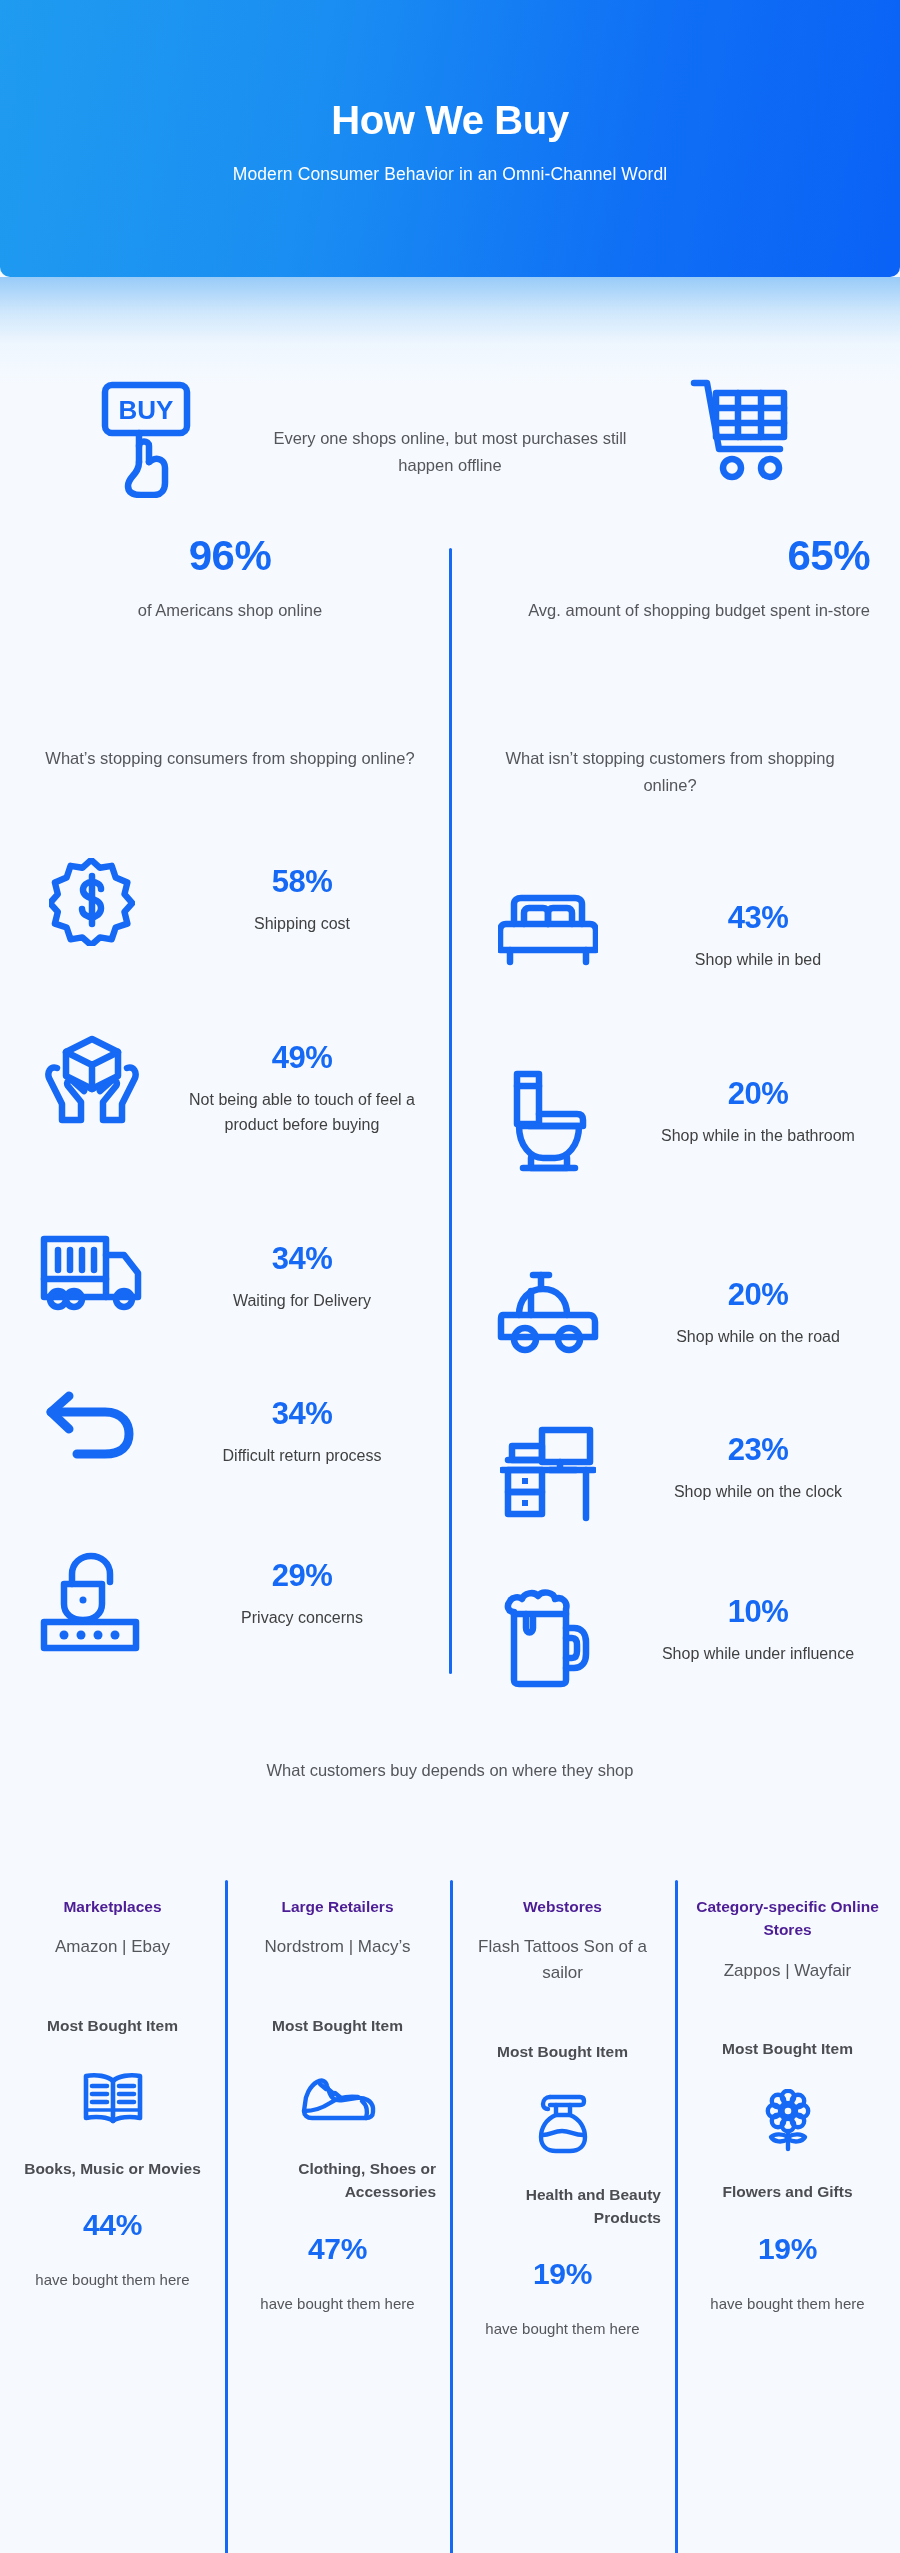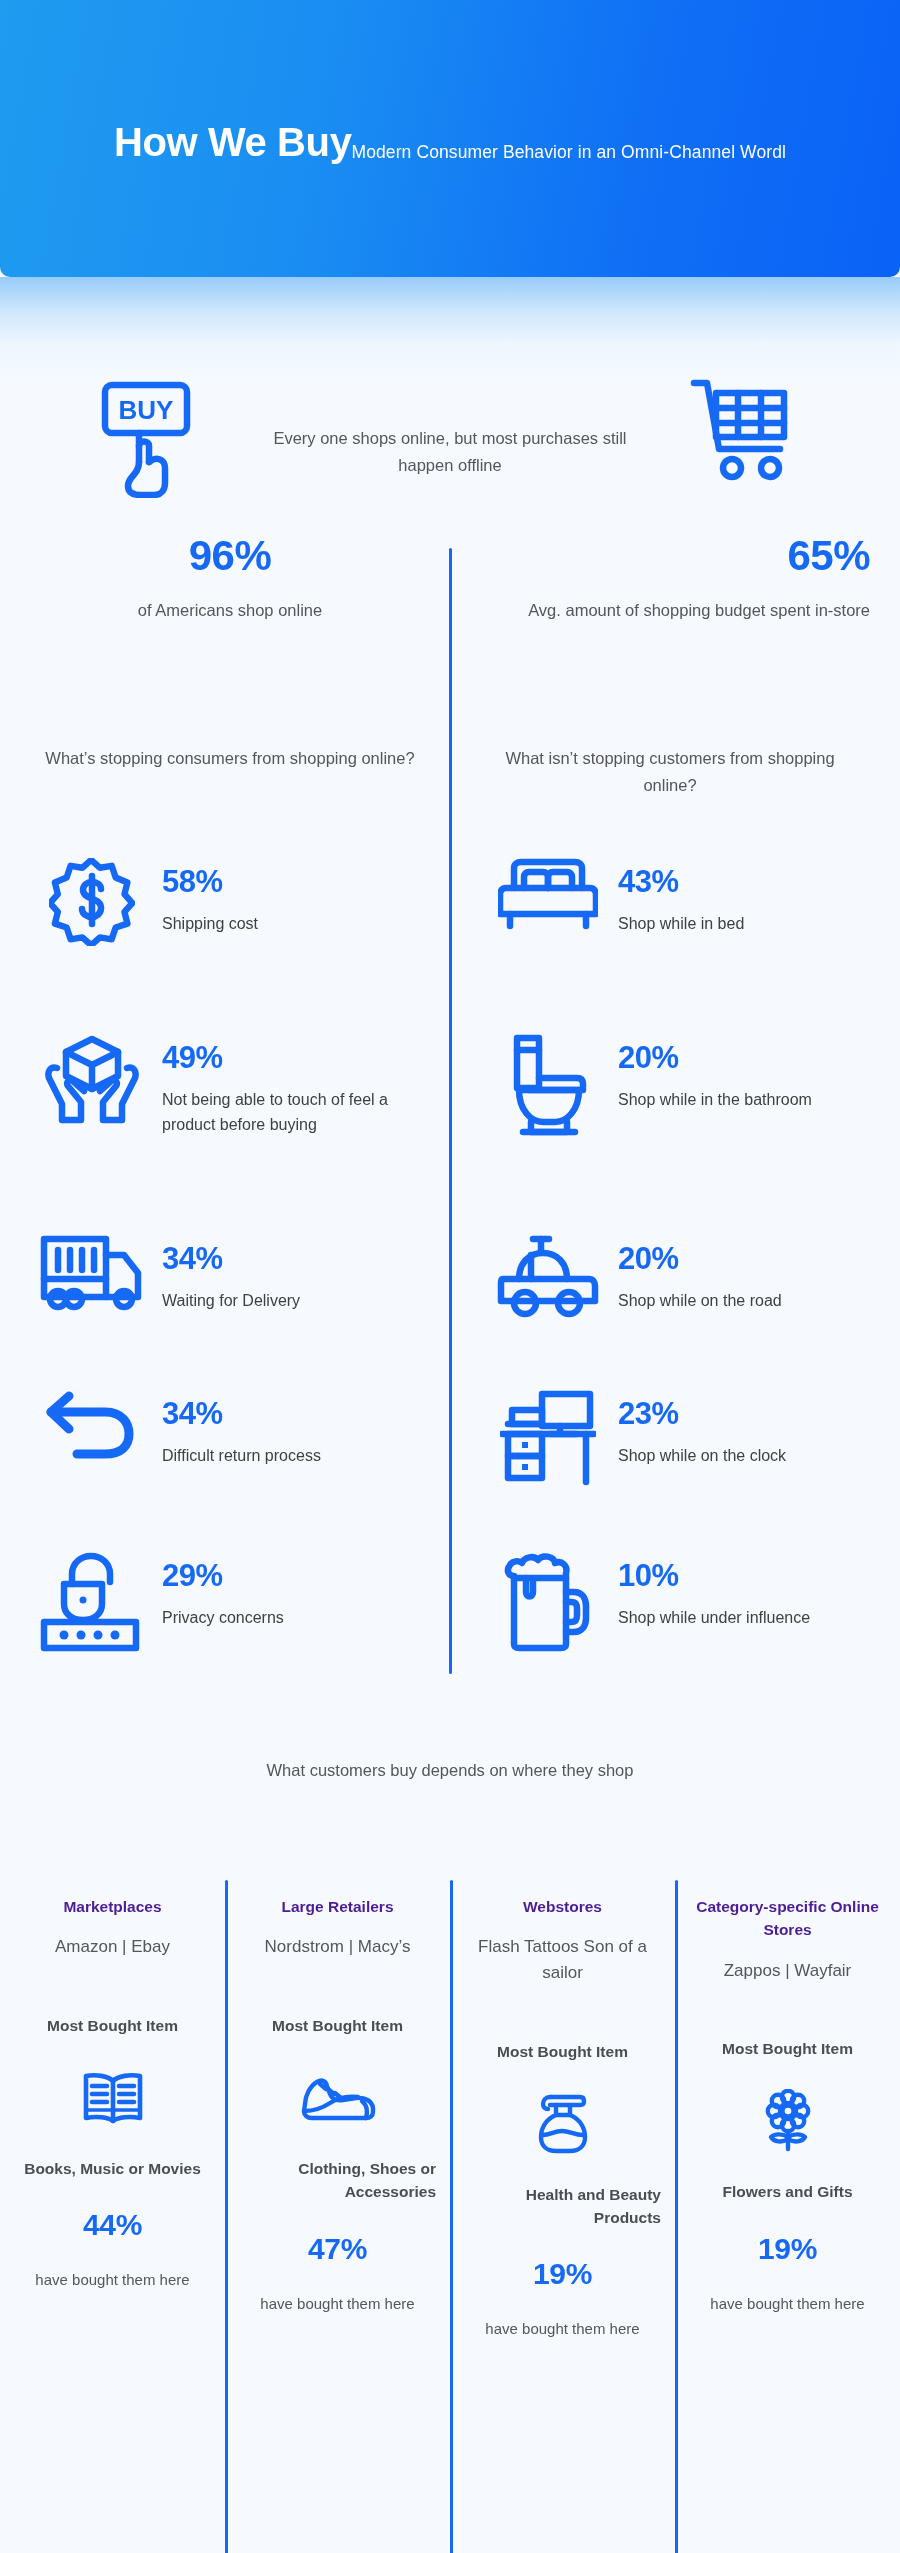--- a/index.html
+++ b/index.html
@@ -26,21 +26,21 @@
   }
   .header-glow {
     position: absolute; left: 0; top: 277px;
     width: 900px; height: 108px;
     background: linear-gradient(to bottom, rgba(126,190,246,0.78) 0%, rgba(168,212,249,0.50) 32%, rgba(214,235,252,0.24) 62%, rgba(246,250,255,0) 100%);
     z-index: 2;
     pointer-events: none;
   }
   .header-inner {
     position: absolute; left: 0; right: 0; top: 0; bottom: 0;
-    display: flex; flex-direction: row;
+    display: flex; flex-direction: column;
     align-items: center; justify-content: center;
     padding-top: 6px;
   }
   .main-title {
     color: #ffffff;
     font-size: 40px;
     font-weight: bold;
     letter-spacing: -0.4px;
     line-height: 1.1;
     text-align: center;
@@ -95,35 +95,36 @@
     background: #1669f5;
     border-radius: 2px;
   }
 
   
   .q-left  { position: absolute; left: 40px;  top: 745px; width: 380px; text-align: center; }
   .q-right { position: absolute; left: 480px; top: 745px; width: 380px; text-align: center; }
 
   
   .col-left  { position: absolute; left: 22px;  top: 852px; width: 420px; }
-  .col-right { position: absolute; left: 478px; top: 852px; width: 420px; }
+  .col-right { position: absolute; left: 478px; top: 888px; width: 420px; }
 
   .srow {
     position: relative;
     display: flex;
     align-items: flex-start;
   }
   .srow .icon-cell {
     width: 140px; min-width: 140px;
     display: flex; align-items: center; justify-content: center;
     padding-top: 6px;
   }
   .srow .text-cell {
     flex: 1;
     padding-top: 14px;
+    text-align: center;
   }
   .srow .text-cell .bignum { font-size: 31px; }
   .srow .text-cell .lbl {
     color: #404040; font-size: 16px; line-height: 1.58; margin-top: 14px;
   }
 
   
   .bottom-note {
     position: absolute; left: 150px; top: 1757px; width: 600px; text-align: center;
   }

